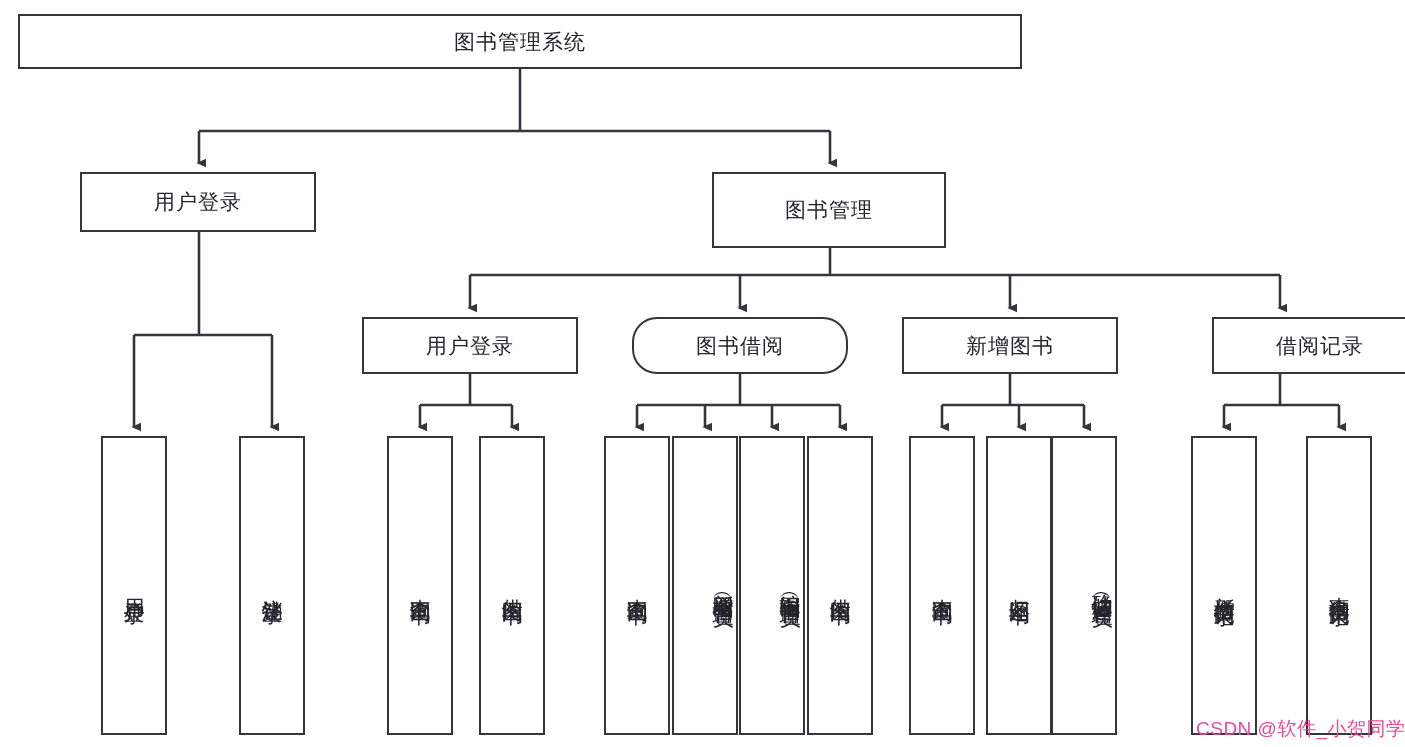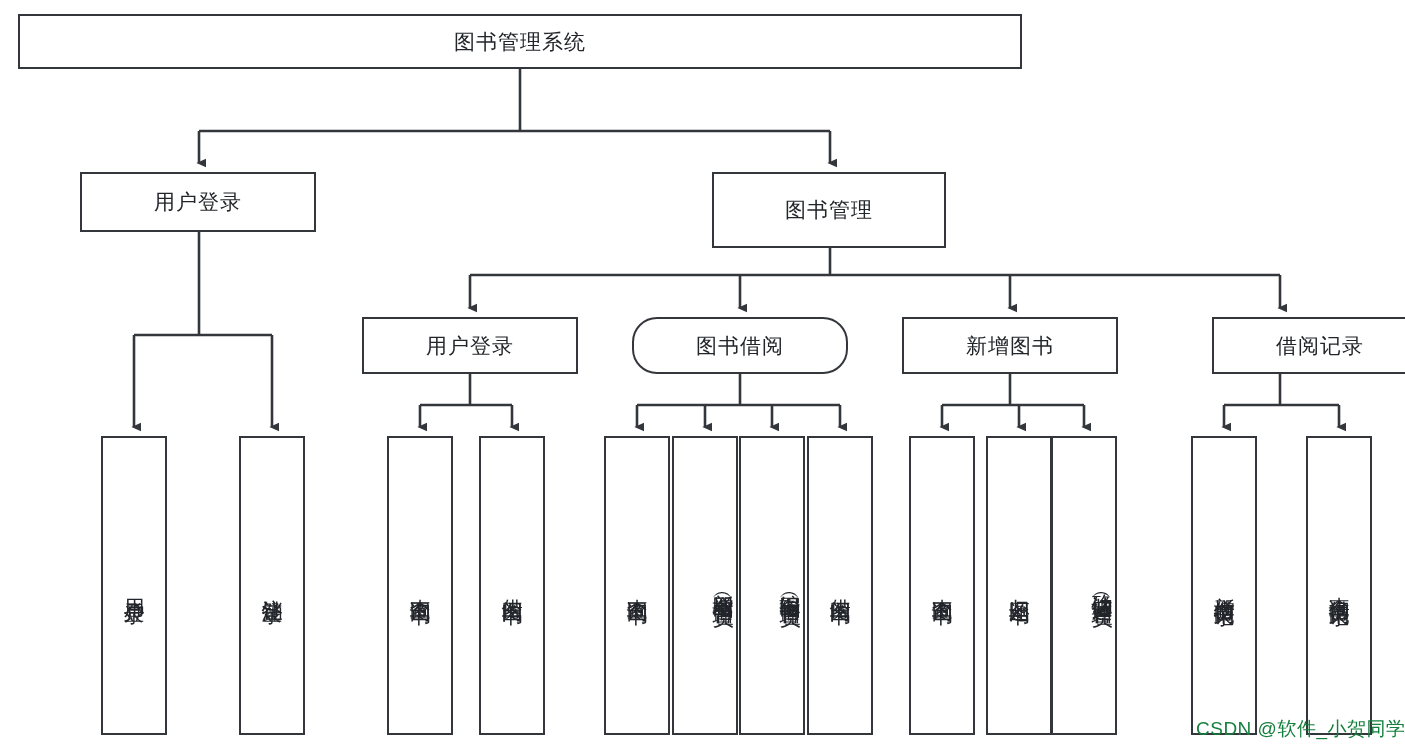--- a/index.html
+++ b/index.html
@@ -55,21 +55,21 @@
   .node.vert.top-align {
     align-items: flex-start;
   }
   .node-label {
     display: block;
     white-space: nowrap;
   }
   .watermark {
     position: absolute;
     font-size: 19px;
-    color: #15803d;
+    color: #ec4899;
     letter-spacing: 0.5px;
     white-space: nowrap;
   }
 </style>
 </head>
 <body>
 
 <div id="diagram-root">
 
   <svg class="connectors" viewBox="0 0 1405 747">

